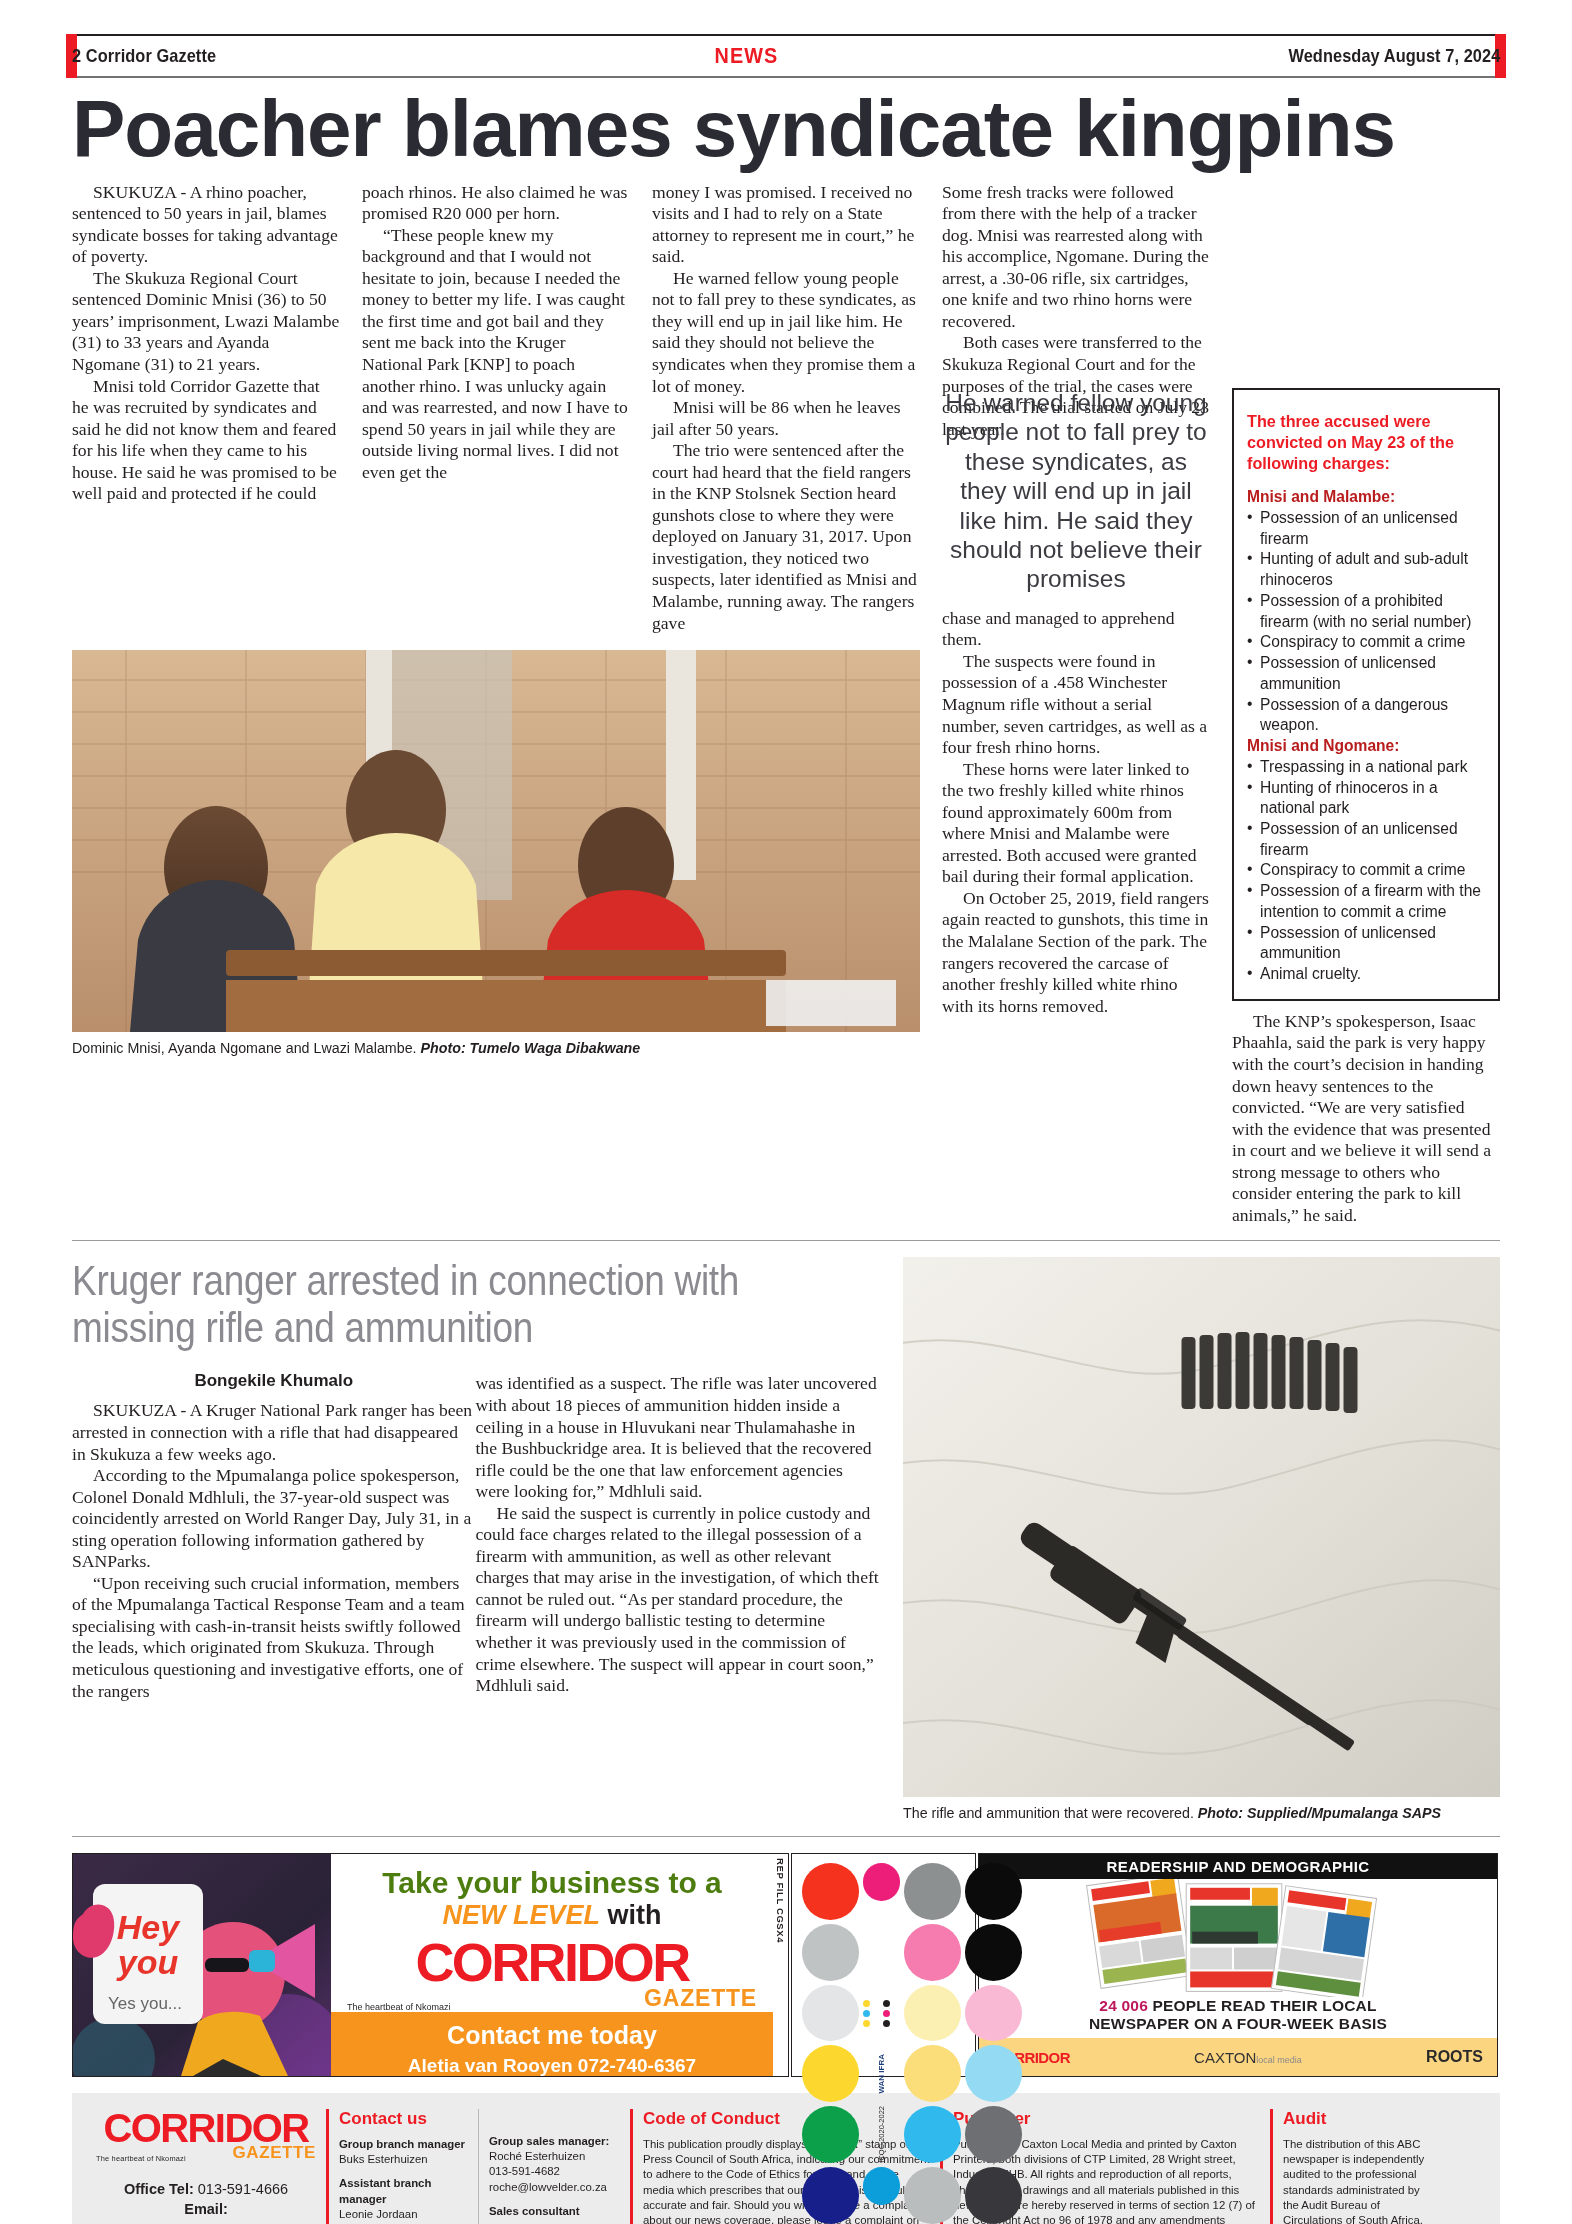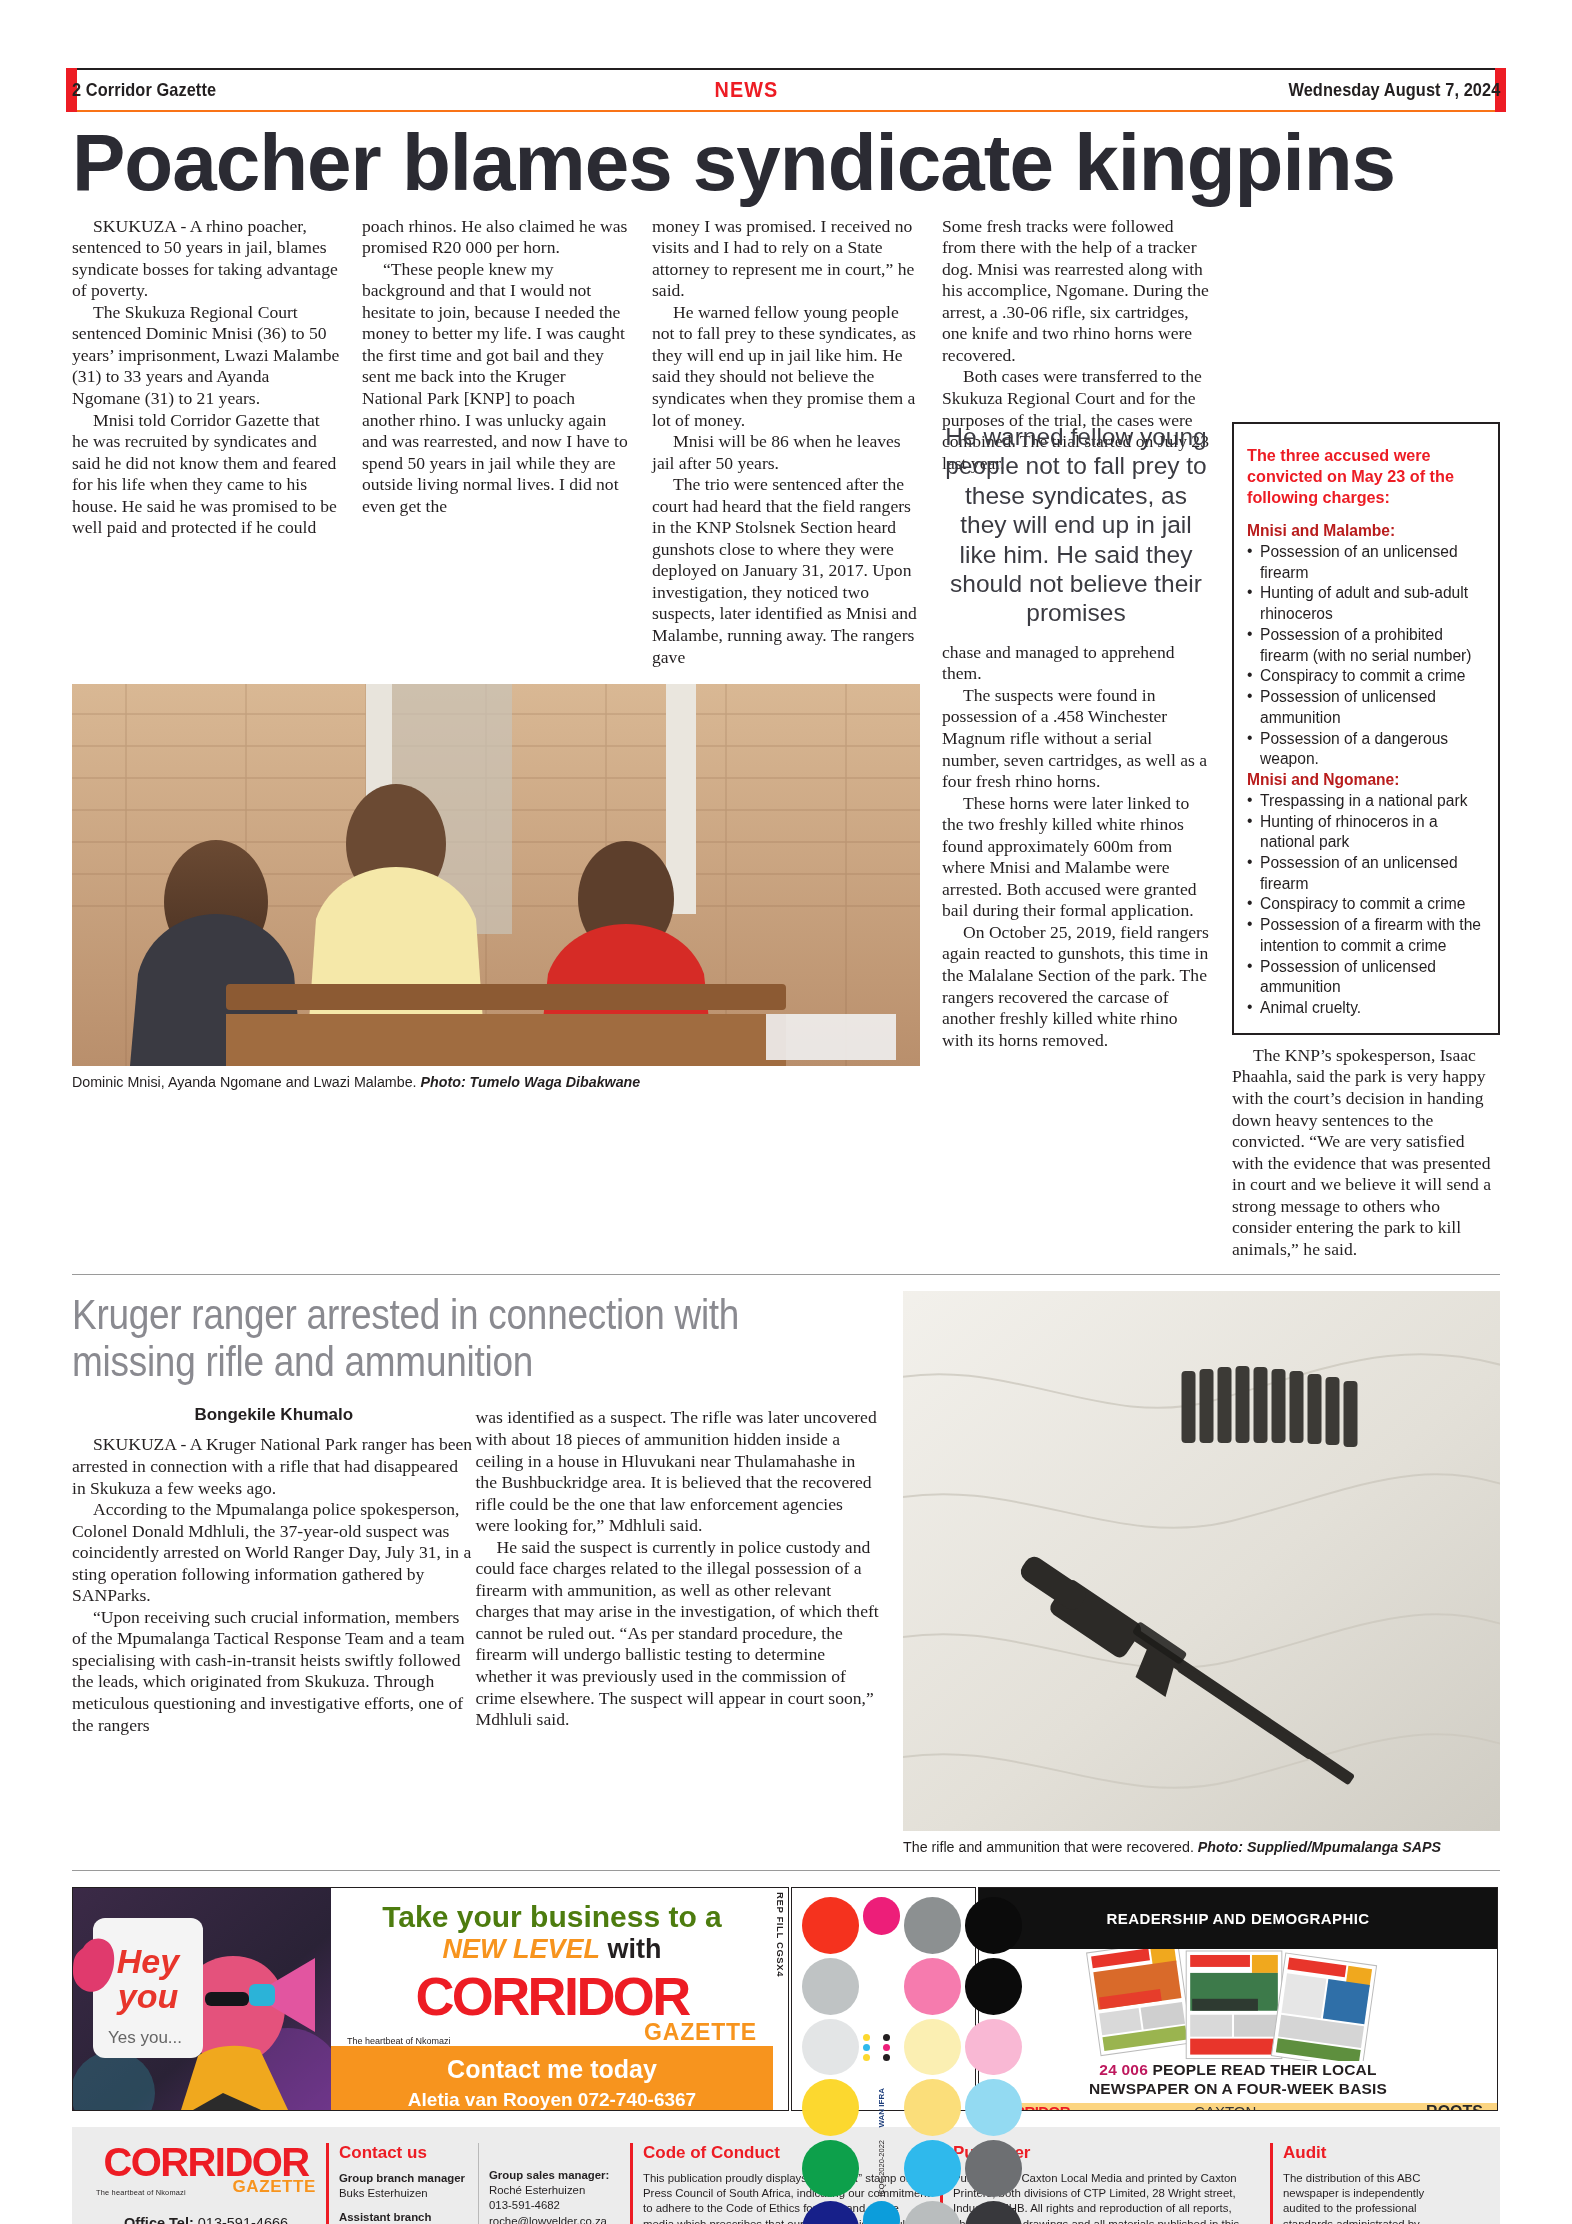--- a/index.html
+++ b/index.html
@@ -2,21 +2,21 @@
 <html><head>
 <meta charset="utf-8">
 <title>Corridor Gazette - Page 2</title>
 <style>
   html,body{margin:0;padding:0;background:#ffffff;}
   body{width:1572px;height:2224px;font-family:"Liberation Serif",serif;color:#231f20;overflow:hidden;}
   .page{position:relative;width:1572px;height:2224px;box-sizing:border-box;padding:0 72px;}
 
   
   .folio{position:relative;display:flex;align-items:center;justify-content:space-between;
-         border-top:2px solid #231f20;border-bottom:2px solid #f97316;height:40px;margin-top:68px;}
+         border-top:2px solid #231f20;border-bottom:2px solid #737373;height:40px;margin-top:34px;}
   .folio-rule-l{position:absolute;left:-6px;top:-2px;width:11px;height:44px;background:#ED1C24;}
   .folio-rule-r{position:absolute;right:-6px;top:-2px;width:11px;height:44px;background:#ED1C24;}
   .folio-left,.folio-right{font-family:"Liberation Sans",sans-serif;font-weight:bold;font-size:19px;
           letter-spacing:.1px;color:#231f20;font-stretch:condensed;transform:scaleX(.86);}
   .folio-left{transform-origin:left center;}
   .folio-right{transform-origin:right center;}
   .folio-center{font-family:"Liberation Sans",sans-serif;font-weight:bold;font-size:22px;color:#ED1C24;
           letter-spacing:1.2px;transform:scaleX(.9);}
 
   
@@ -73,21 +73,21 @@
   .repfill{writing-mode:vertical-rl;font-family:"Liberation Sans",sans-serif;font-size:9.5px;
            font-weight:bold;letter-spacing:.6px;color:#231f20;padding:4px 2px;flex:none;}
 
   .colorbar{border:1px solid #231f20;height:222px;position:relative;background:#fff;}
   .swatchgrid{display:grid;grid-template-columns:repeat(4,1fr);grid-template-rows:repeat(6,1fr);
               gap:4px;padding:9px 10px;height:100%;box-sizing:border-box;}
   .sw{border-radius:50%;width:100%;aspect-ratio:1/1;}
 
   .readbox{border:1px solid #231f20;height:222px;overflow:hidden;background:#fff;display:flex;flex-direction:column;}
   .readhdr{background:#111;color:#fff;text-align:center;font-family:"Liberation Sans",sans-serif;
-           font-weight:bold;font-size:15px;letter-spacing:.4px;padding:22px 0;}
+           font-weight:bold;font-size:15px;letter-spacing:.4px;padding:4px 0;}
   .readmid{flex:1;position:relative;}
   .readline{text-align:center;font-family:"Liberation Sans",sans-serif;font-weight:bold;font-size:15.5px;
             line-height:1.22;letter-spacing:.2px;}
   .readline .num{color:#be185d;}
   .readfoot{height:38px;background:#FCD581;display:flex;align-items:center;justify-content:space-between;
             padding:0 14px;}
 
   
   .info{background:#ECECEC;margin-top:16px;display:grid;
         grid-template-columns:240px 152px 152px 310px 330px 175px;padding:16px 14px;column-gap:0;}

